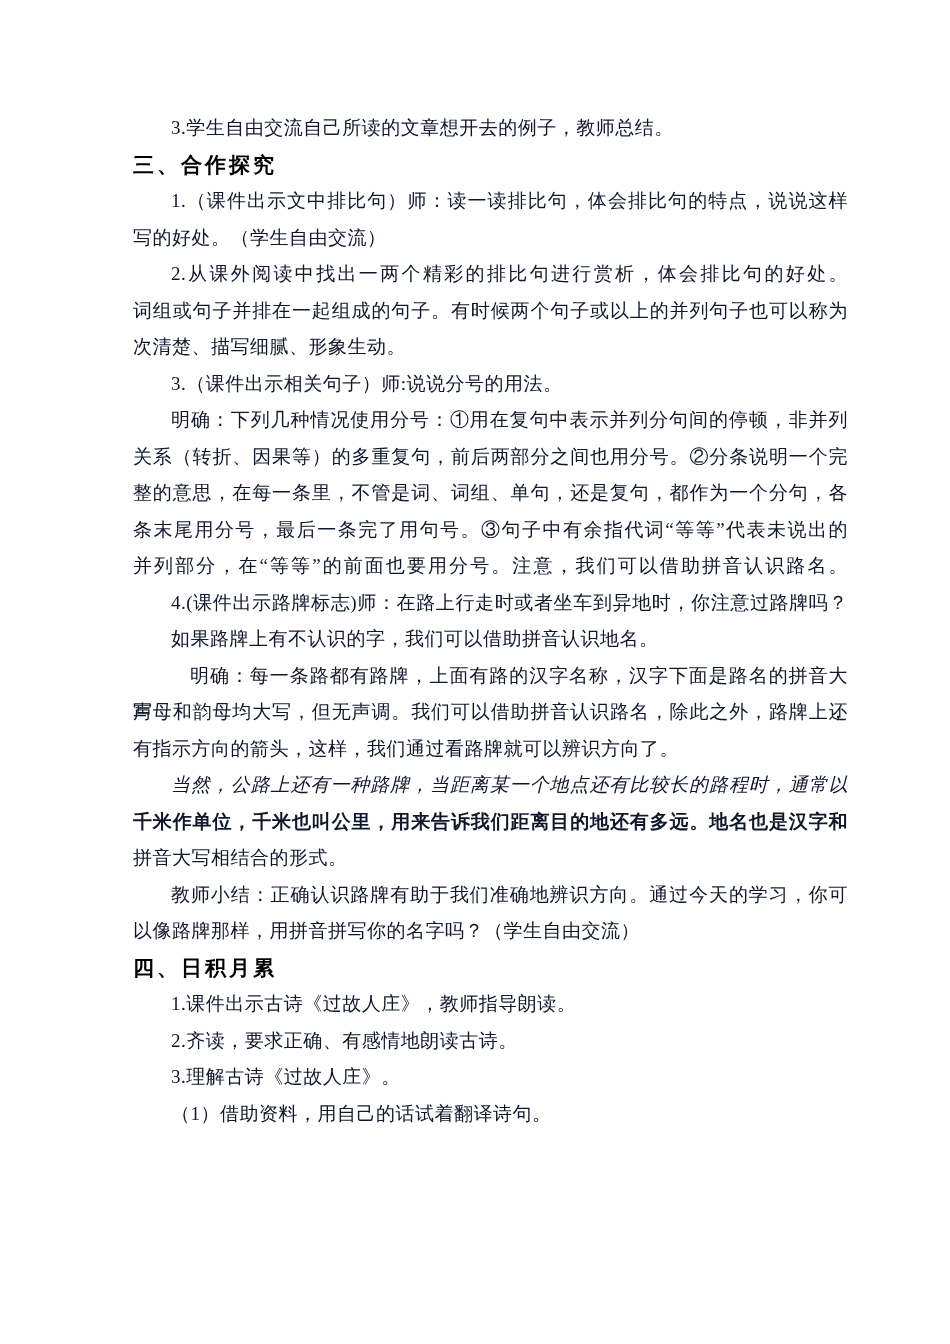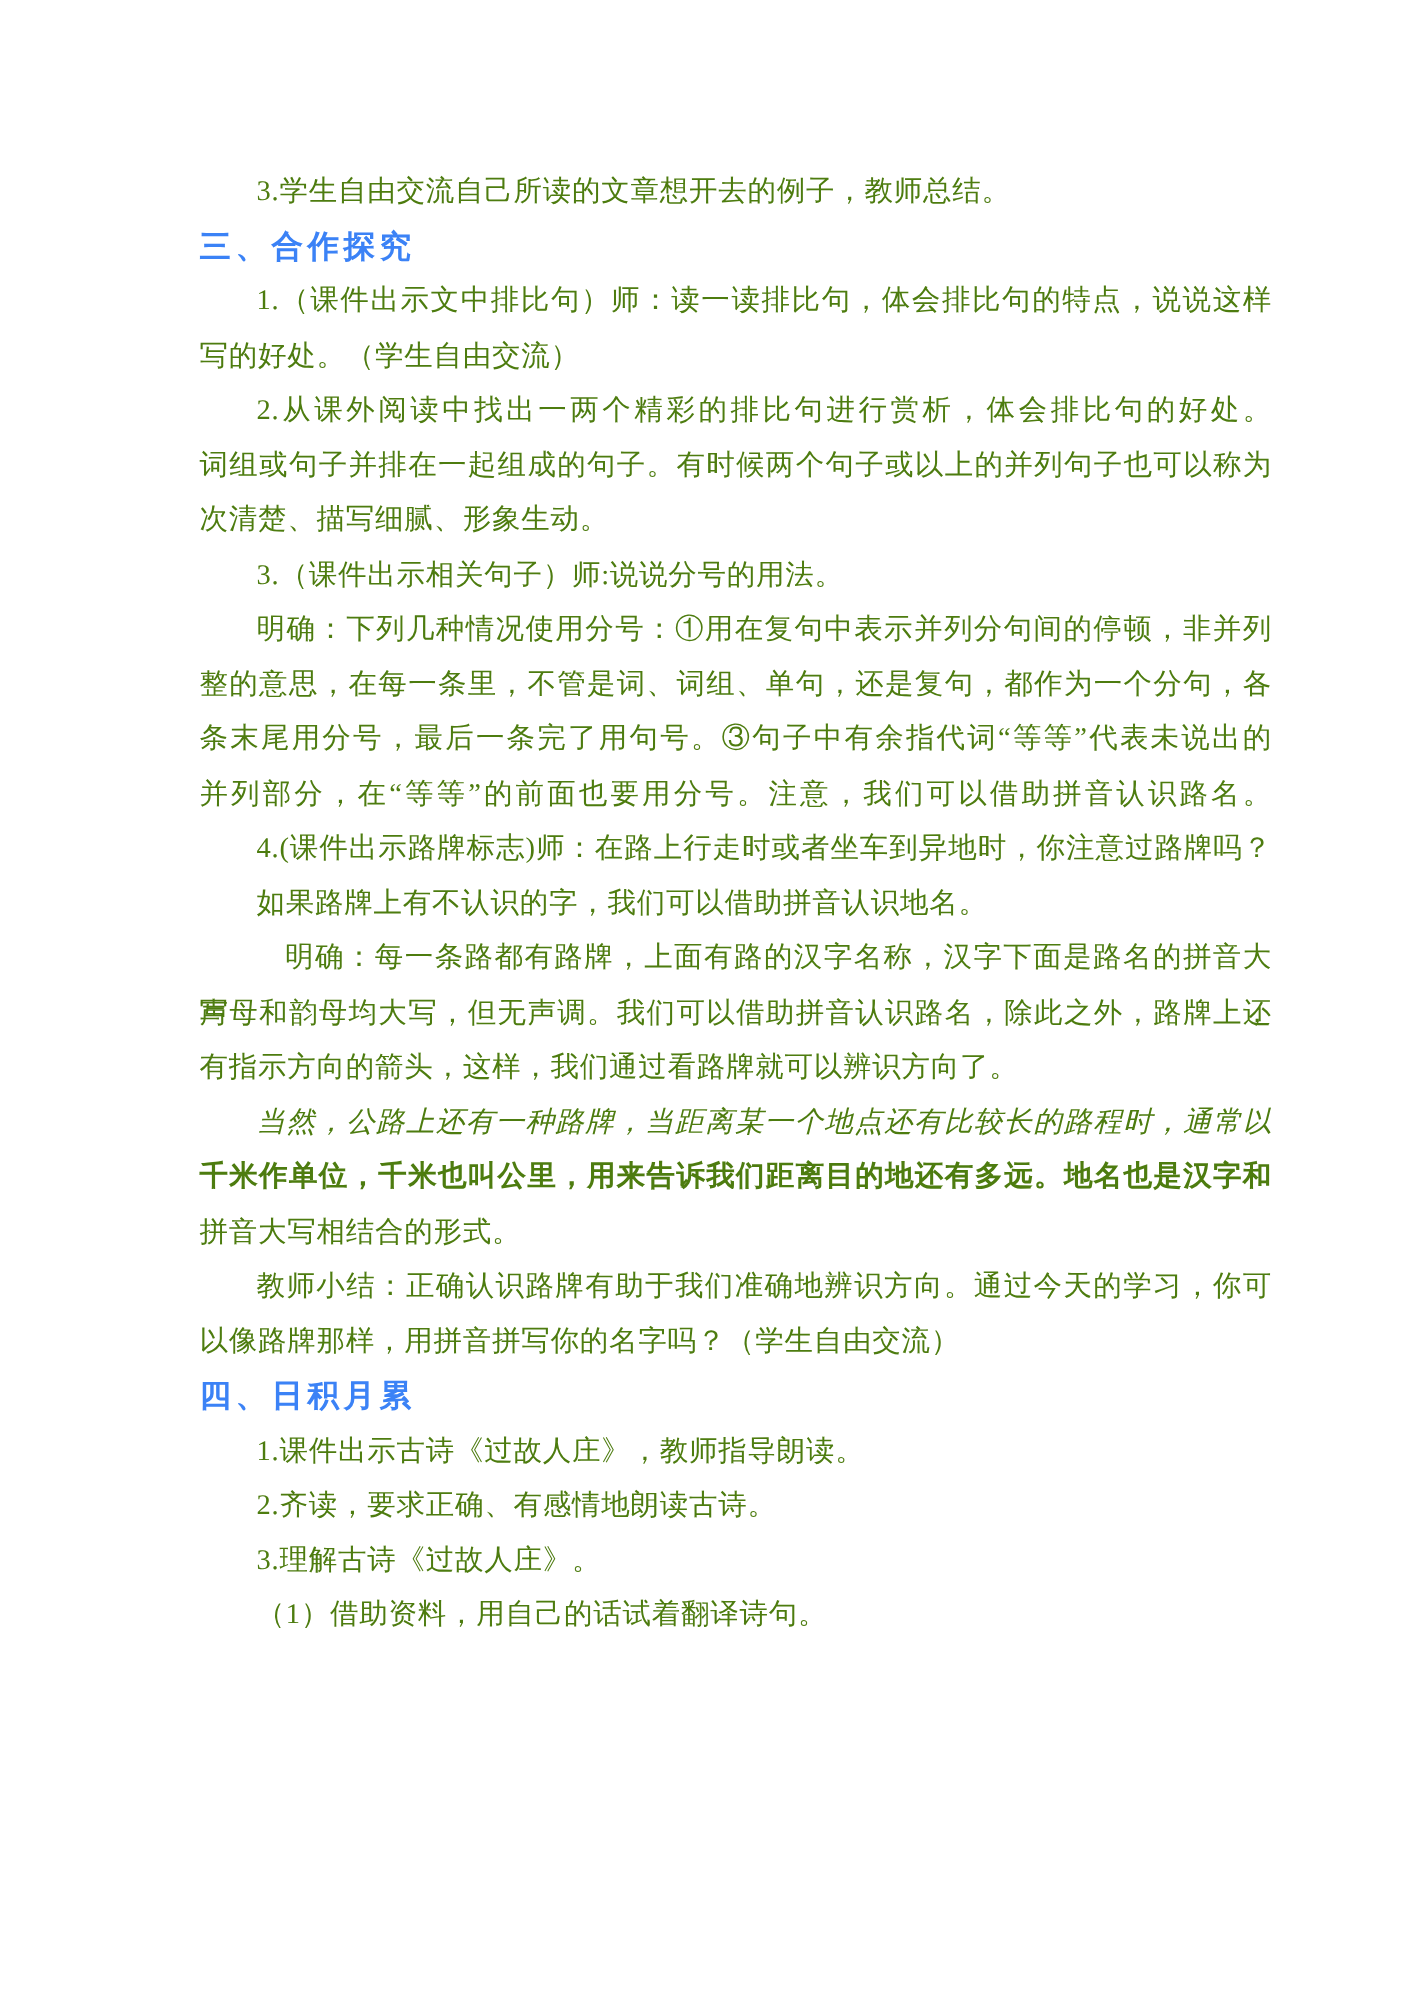--- a/index.html
+++ b/index.html
@@ -17,53 +17,54 @@
   .page {
     position: absolute;
     left: 133px;
     top: 110px;
     width: 715px;
   }
   .line {
     font-size: 19px;
     line-height: 36.5px;
     height: 36.5px;
-    color: #4d7c0f;
+    color: #0f172a;
     text-align: justify;
     text-justify: inter-character;
     letter-spacing: 0.5px;
     overflow: visible;
   }
   .line.fill {
     text-align-last: justify;
   }
   .line.heading {
     font-family: "Liberation Sans", sans-serif;
     font-weight: bold;
     font-size: 21px;
-    color: #3b82f6;
+    color: #000000;
     letter-spacing: 3px;
     text-align: center;
     text-align-last: left;
   }
 </style>
 </head>
 <body>
 
 <div class="page">
   <div id="doc-lines">
       <div class="line" style="text-indent: 2em;">3.学生自由交流自己所读的文章想开去的例子，教师总结。</div>
       <div class="line heading" style="text-indent: 0em;">三、合作探究</div>
       <div class="line fill" style="text-indent: 2em;">1.（课件出示文中排比句）师：读一读排比句，体会排比句的特点，说说这样</div>
       <div class="line" style="text-indent: 0em;">写的好处。（学生自由交流）</div>
       <div class="line fill" style="text-indent: 2em;">2.从课外阅读中找出一两个精彩的排比句进行赏析，体会排比句的好处。</div>
       <div class="line fill" style="text-indent: 0em;">词组或句子并排在一起组成的句子。有时候两个句子或以上的并列句子也可以称为</div>
       <div class="line" style="text-indent: 0em;">次清楚、描写细腻、形象生动。</div>
       <div class="line" style="text-indent: 2em;">3.（课件出示相关句子）师:说说分号的用法。</div>
       <div class="line fill" style="text-indent: 2em;">明确：下列几种情况使用分号：①用在复句中表示并列分句间的停顿，非并列</div>
+      <div class="line fill" style="text-indent: 0em;">关系（转折、因果等）的多重复句，前后两部分之间也用分号。②分条说明一个完</div>
       <div class="line fill" style="text-indent: 0em;">整的意思，在每一条里，不管是词、词组、单句，还是复句，都作为一个分句，各</div>
       <div class="line fill" style="text-indent: 0em;">条末尾用分号，最后一条完了用句号。③句子中有余指代词“等等”代表未说出的</div>
       <div class="line fill" style="text-indent: 0em;">并列部分，在“等等”的前面也要用分号。注意，我们可以借助拼音认识路名。</div>
       <div class="line fill" style="text-indent: 2em;">4.(课件出示路牌标志)师：在路上行走时或者坐车到异地时，你注意过路牌吗？</div>
       <div class="line" style="text-indent: 2em;">如果路牌上有不认识的字，我们可以借助拼音认识地名。</div>
       <div class="line fill" style="text-indent: 3em;">明确：每一条路都有路牌，上面有路的汉字名称，汉字下面是路名的拼音大写，</div>
       <div class="line fill" style="text-indent: 0em;">声母和韵母均大写，但无声调。我们可以借助拼音认识路名，除此之外，路牌上还</div>
       <div class="line" style="text-indent: 0em;">有指示方向的箭头，这样，我们通过看路牌就可以辨识方向了。</div>
       <div class="line fill" style="text-indent: 2em; font-style: italic;">当然，公路上还有一种路牌，当距离某一个地点还有比较长的路程时，通常以</div>
       <div class="line fill" style="text-indent: 0em; font-weight: bold;">千米作单位，千米也叫公里，用来告诉我们距离目的地还有多远。地名也是汉字和</div>

